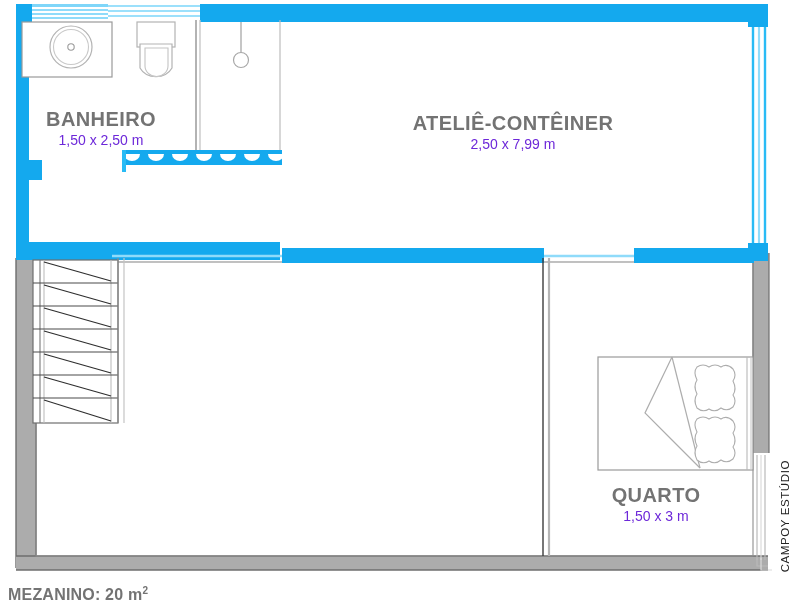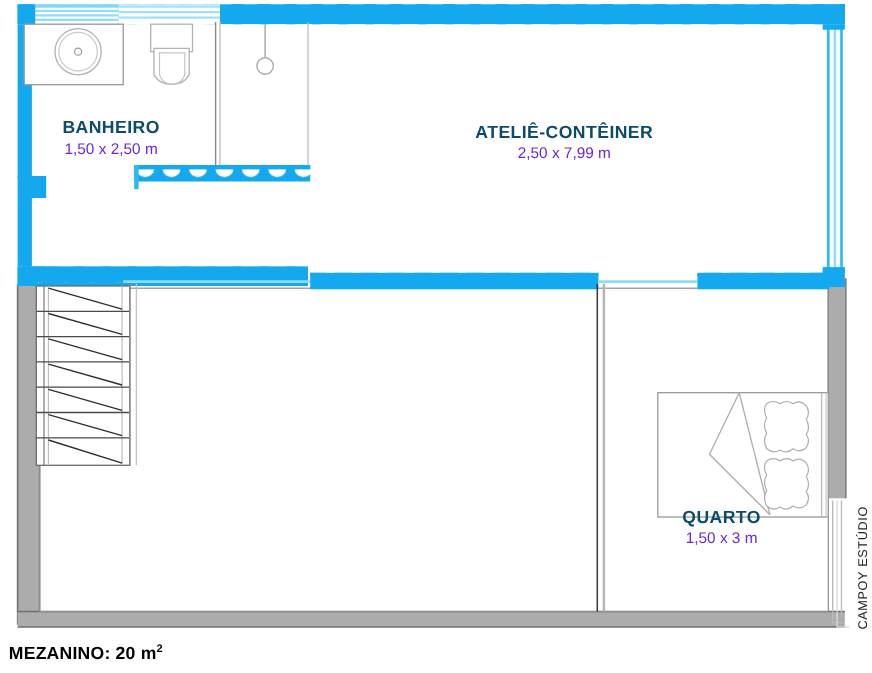--- a/index.html
+++ b/index.html
@@ -25,40 +25,40 @@
     width: 793px;
     height: 612px;
   }
   .room-label {
     position: absolute;
     text-align: center;
     line-height: 1.15;
     pointer-events: none;
   }
   .room-name {
-    font-size: 16px;
+    font-size: 20px;
     font-weight: bold;
-    color: #0c4a6e;
+    color: #737373;
     letter-spacing: 0.4px;
     white-space: nowrap;
   }
   .room-dims {
     font-size: 14px;
     font-weight: normal;
     color: #6d28d9;
     white-space: nowrap;
     margin-top: 1px;
   }
   #area-caption {
     position: absolute;
     left: 8px;
     top: 585px;
     font-size: 16px;
     font-weight: bold;
-    color: #000000;
+    color: #737373;
     letter-spacing: 0.2px;
     white-space: nowrap;
   }
   #area-caption .sup {
     font-size: 10px;
     vertical-align: super;
   }
   #credit-watermark {
     position: absolute;
     right: 2px;
@@ -261,21 +261,21 @@
   <div class="room-label" style="left:41px; top:108px; width:120px;">
     <div class="room-name">BANHEIRO</div>
     <div class="room-dims">1,50 x 2,50 m</div>
   </div>
 
   <div class="room-label" style="left:403px; top:112px; width:220px;">
     <div class="room-name">ATELIÊ-CONTÊINER</div>
     <div class="room-dims">2,50 x 7,99 m</div>
   </div>
 
-  <div class="room-label" style="left:586px; top:462px; width:140px;">
+  <div class="room-label" style="left:586px; top:484px; width:140px;">
     <div class="room-name">QUARTO</div>
     <div class="room-dims">1,50 x 3 m</div>
   </div>
 
   <div id="area-caption"><span>MEZANINO: 20 m</span><span class="sup">2</span></div>
 
   <div id="credit-watermark">CAMPOY ESTÚDIO</div>
 
 </div>
 

